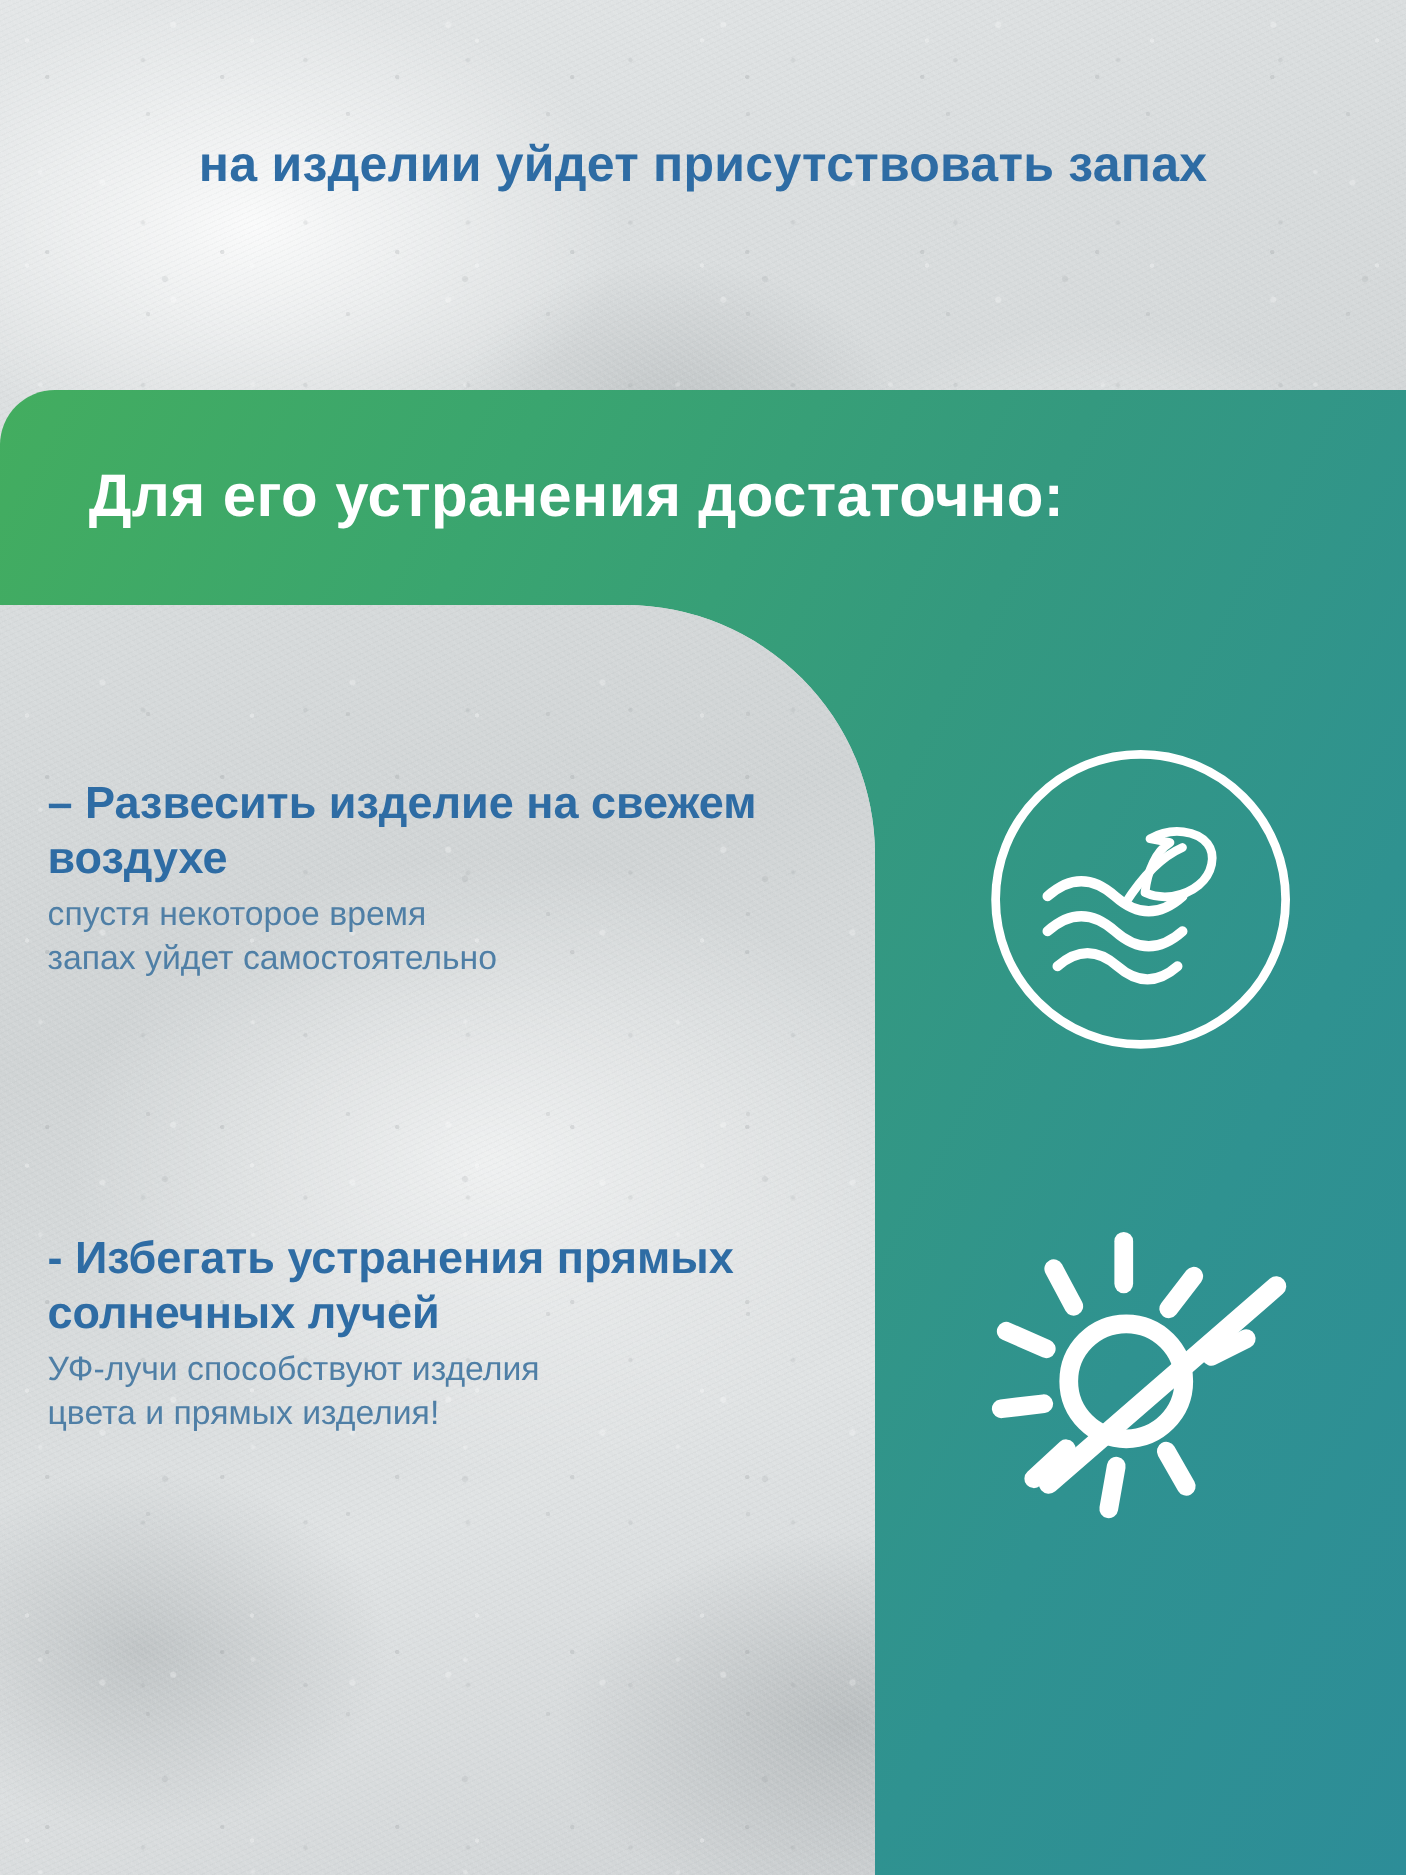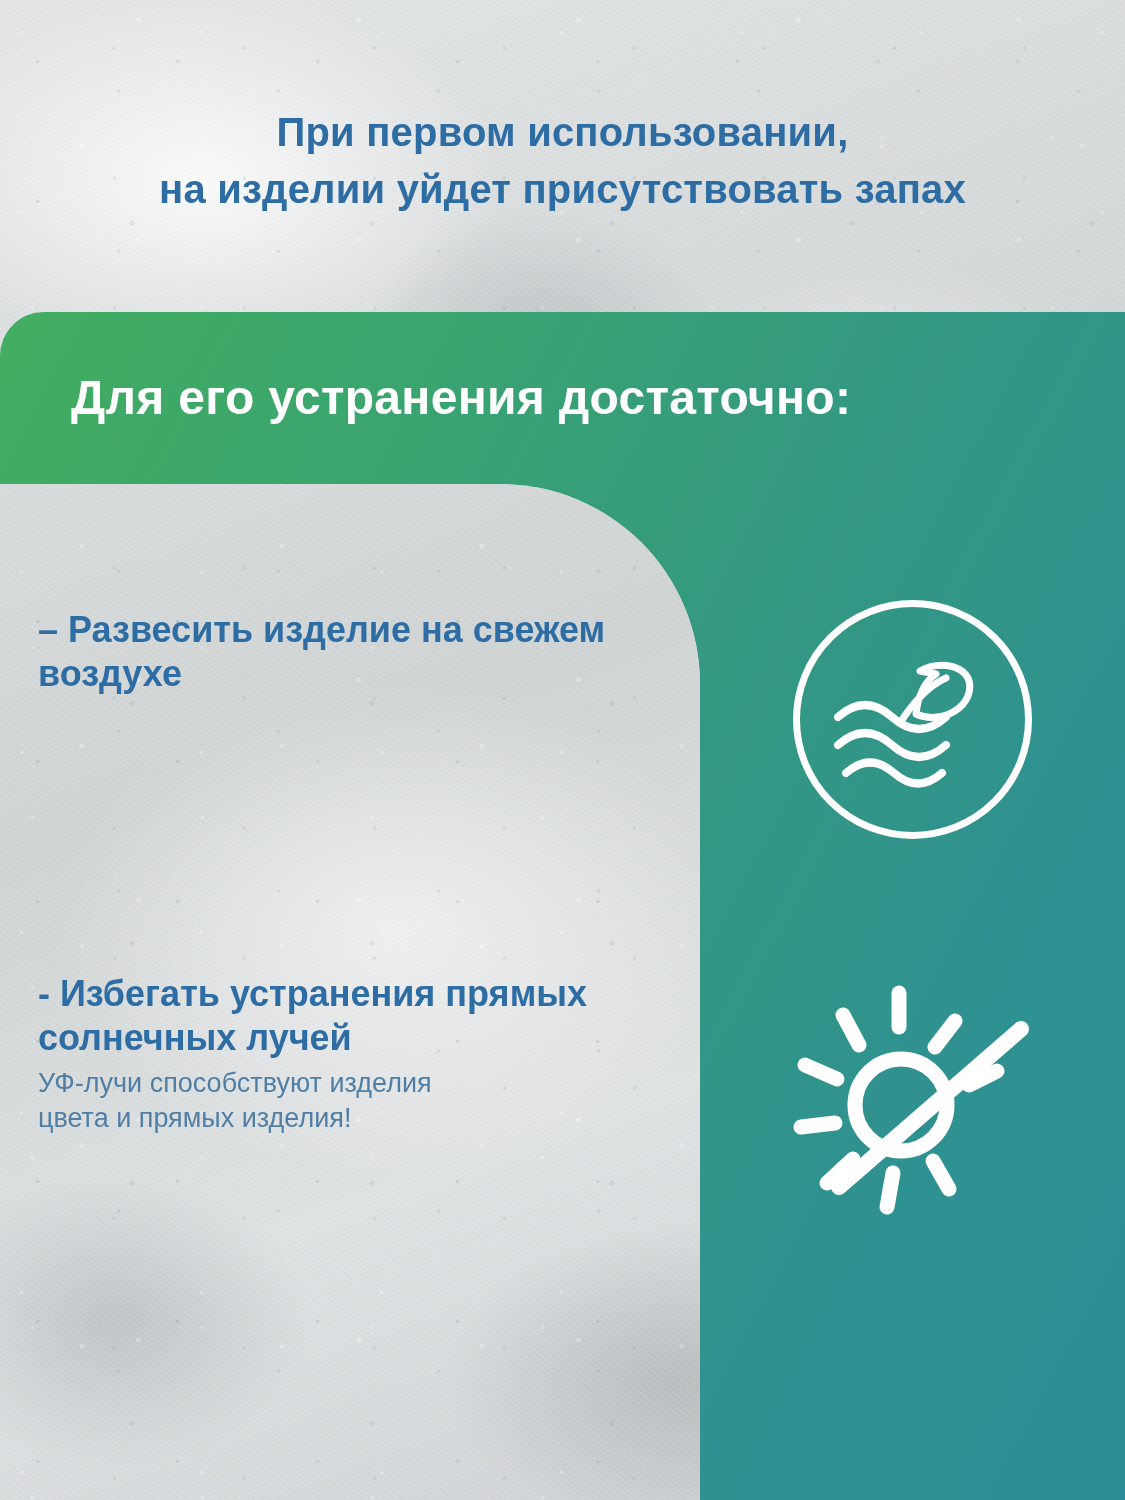--- a/index.html
+++ b/index.html
@@ -130,21 +130,21 @@
     width: 630px;
   }
   .item-1 { top: 608px; }
   .item-2 { top: 972px; }
 
   .item-title {
     color: #2e6ca4;
     font-size: 36px;
     font-weight: bold;
     line-height: 1.22;
-    margin: 0 0 6px 0;
+    margin: 12px 0 6px 0;
   }
   .item-sub {
     color: #4f7fa6;
     font-size: 27px;
     line-height: 1.32;
     margin: 0;
   }
   .item-sub span { display: block; }
 
   
@@ -174,30 +174,33 @@
 
   <div class="green-layer"></div>
 
   <div class="grey-card">
     <div class="bg-texture"></div>
     <div class="bg-grain"></div>
     <div class="bg-speckle"></div>
   </div>
 
   <div class="top-heading">
-    <span>При первом использовании,</span>
     <span>на изделии уйдет присутствовать запах</span>
   </div>
 
   <div class="band-title">Для его устранения достаточно:</div>
 
   <div class="item item-1">
     <div class="item-title">
       <span>– Развесить изделие</span>
       <span>на свежем воздухе</span>
+    </div>
+    <div class="item-sub">
+      <span>спустя некоторое время</span>
+      <span>запах уйдет самостоятельно</span>
     </div>
   </div>
 
   <div class="item item-2">
     <div class="item-title">
       <span>- Избегать устранения</span>
       <span>прямых солнечных</span>
       <span>лучей</span>
     </div>
     <div class="item-sub">

